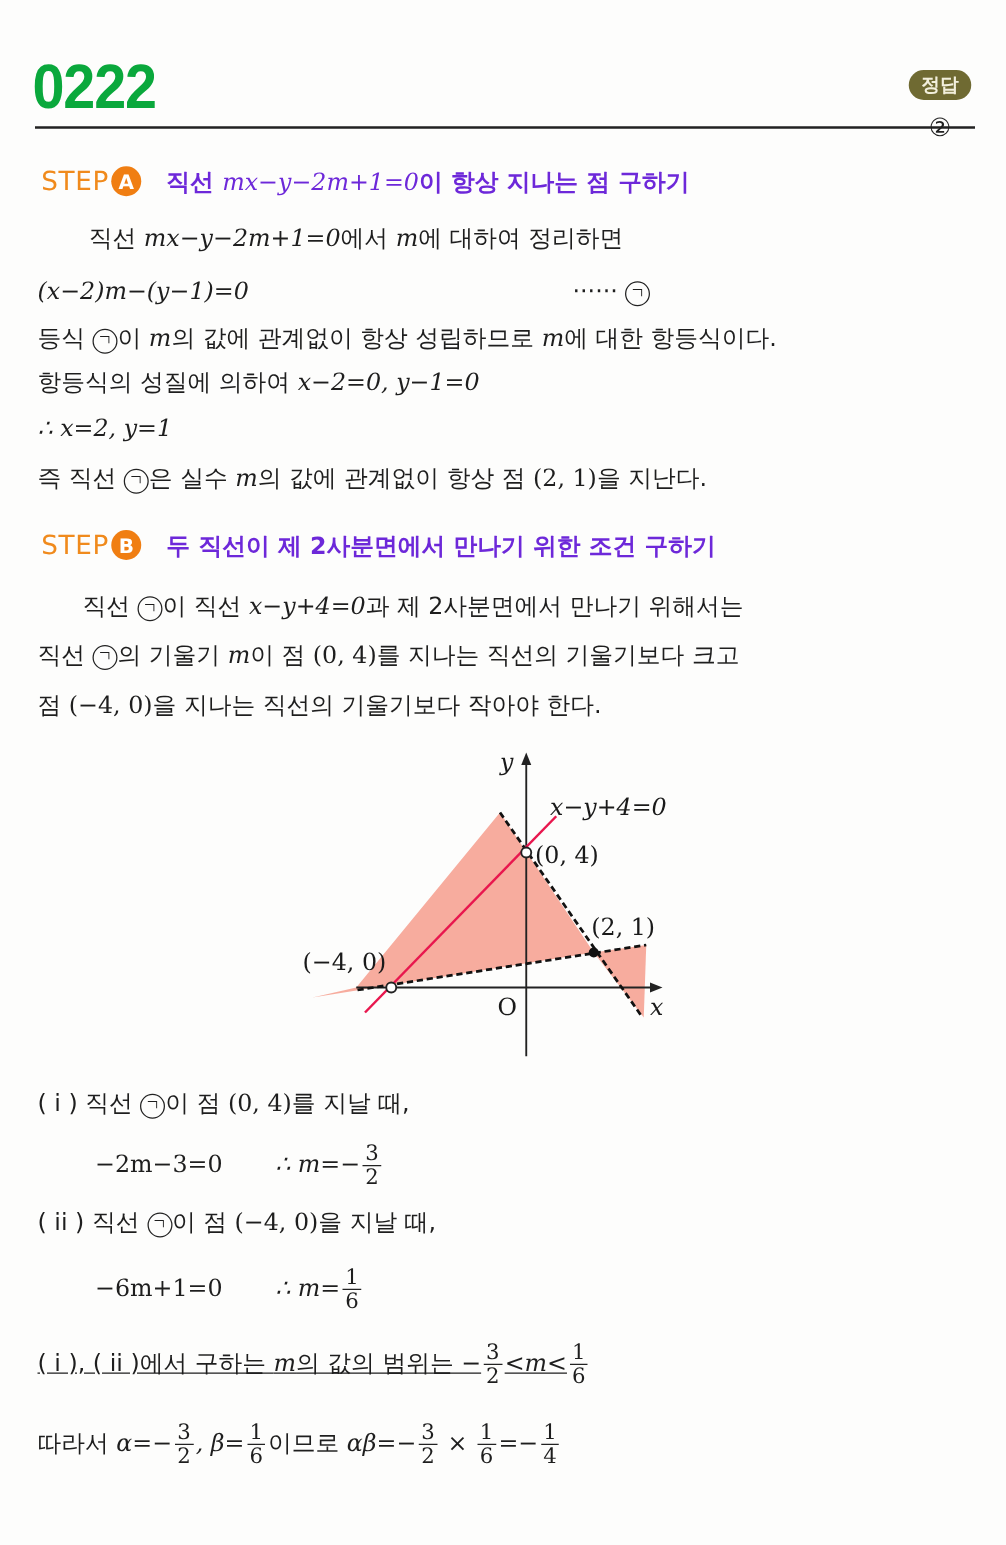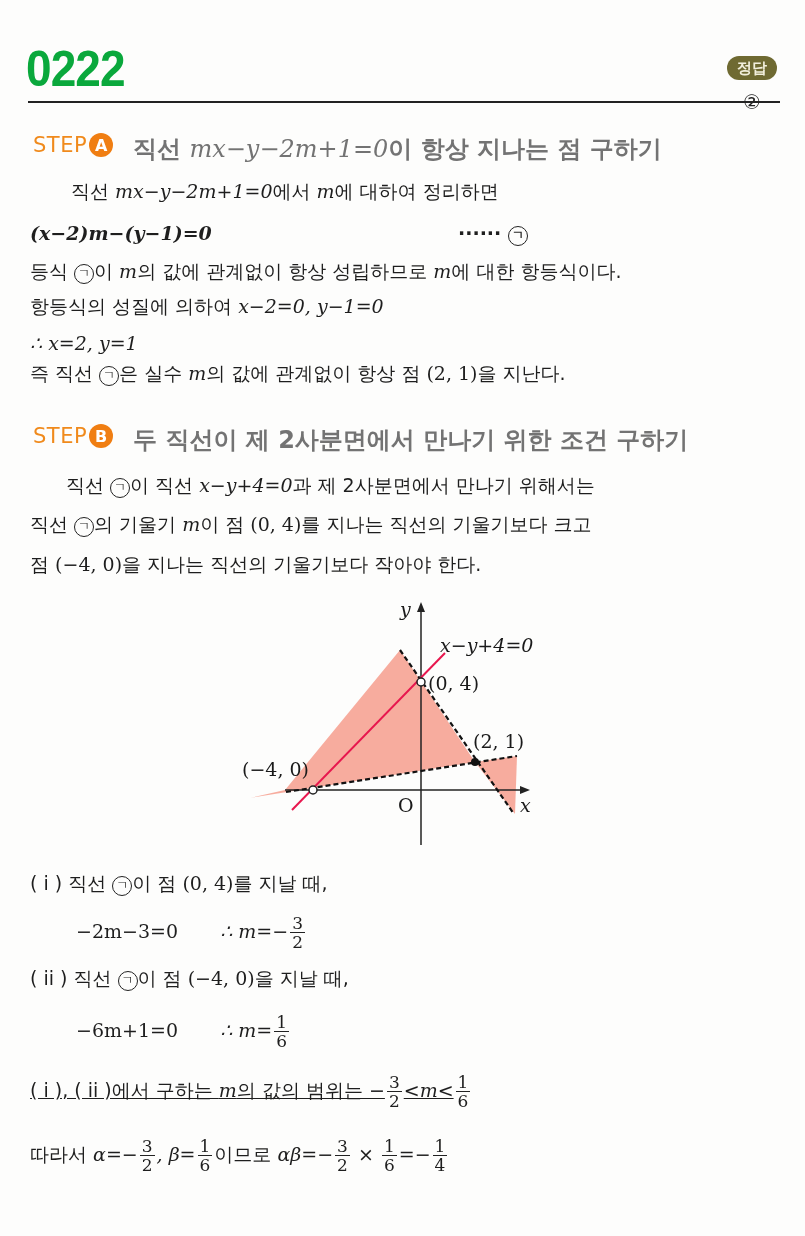--- a/index.html
+++ b/index.html
@@ -8,21 +8,21 @@
 
   .problem-number { position: absolute; left: 26px; top: 40px; font-family: "Liberation Sans", sans-serif; font-weight: bold; font-size: 50px; color: #0aa83c; letter-spacing: -1px; transform: scaleX(0.92); transform-origin: left; }
   .answer-wrap { position: absolute; right: 28px; top: 56px; display: flex; align-items: center; gap: 10px; flex-direction: column; }
   .answer-badge { background: #6f6a32; color: #f2efdc; font-size: 15px; font-weight: bold; padding: 3px 10px; border-radius: 12px; line-height: 18px; }
   .answer-value { font-size: 20px; color: #222; }
   .top-rule { position: absolute; left: 28px; right: 25px; top: 101px; height: 2px; background: #222; }
 
   .step { position: absolute; left: 33px; display: flex; }
   .step-label { font-family: "DejaVu Sans", sans-serif; font-size: 21px; color: #f08a1c; letter-spacing: 0.5px; }
   .step-letter { display: inline-flex; align-items: center; justify-content: center; width: 24px; height: 24px; border-radius: 50%; background: #f07e12; color: #fff; font-weight: bold; font-size: 16px; margin-left: 2px; }
-  .step-title { margin-left: 20px; font-size: 24px; font-weight: bold; color: #737373; }
+  .step-title { margin-left: 20px; font-size: 19px; font-weight: bold; color: #6d28d9; }
 
   .line { position: absolute; left: 30px; font-size: 19px; line-height: 26px; white-space: nowrap; color: #1e1e1e; }
   .math { font-family: "DejaVu Serif", "Liberation Serif", serif; }
   .it { font-style: italic; }
   .mark { display: inline-block; width: 20px; height: 20px; border: 1.5px solid #222; border-radius: 50%; font-size: 12px; line-height: 17px; text-align: center; vertical-align: 1px; }
   .frac { display: inline-flex; flex-direction: column; align-items: center; vertical-align: middle; font-family: "DejaVu Serif", serif; font-size: 17px; line-height: 18px; margin: 0 2px; }
   .frac .num { border-bottom: 1.5px solid #222; padding: 0 2px; }
   .indent { left: 76px; }
 
   .graph { position: absolute; left: 230px; top: 590px; width: 350px; height: 260px; }
@@ -42,34 +42,34 @@
   <span class="step-label">STEP</span>
   <span class="step-letter">A</span>
   <span class="step-title">
     <span>직선 </span><span class="math it" style="font-weight:normal">mx−y−2m+1=0</span><span>이 항상 지나는 점 구하기</span>
   </span>
 </div>
 
 <div class="line" style="top:178px;margin-left:41px;">
   <span>직선 </span><span class="math it">mx−y−2m+1=0</span><span>에서 </span><span class="math it">m</span><span>에 대하여 정리하면</span>
 </div>
-<div class="line" style="top:220px; width:520px;font-weight:bold;">
+<div class="line" style="top:220px; width:520px;">
   <span class="math it">(x−2)m−(y−1)=0</span>
   <span style="position:absolute; left:428px;"><span>······</span> <span class="mark">ㄱ</span></span>
 </div>
 <div class="line" style="top:258px;">
   <span>등식 </span><span class="mark">ㄱ</span><span>이 </span><span class="math it">m</span><span>의 값에 관계없이 항상 성립하므로 </span><span class="math it">m</span><span>에 대한 항등식이다.</span>
 </div>
 <div class="line" style="top:293px;">
   <span>항등식의 성질에 의하여 </span><span class="math it">x−2=0, y−1=0</span>
 </div>
 <div class="line" style="top:330px;">
   <span class="math it">∴ x=2, y=1</span>
 </div>
-<div class="line" style="top:360px;">
+<div class="line" style="top:370px;">
   <span>즉 직선 </span><span class="mark">ㄱ</span><span>은 실수 </span><span class="math it">m</span><span>의 값에 관계없이 항상 점 </span><span class="math">(2, 1)</span><span>을 지난다.</span>
 </div>
 
 <div class="step" style="top:424px;">
   <span class="step-label">STEP</span>
   <span class="step-letter">B</span>
   <span class="step-title">두 직선이 제 2사분면에서 만나기 위한 조건 구하기</span>
 </div>
 
 <div class="line" style="top:472px;margin-left:36px;">

